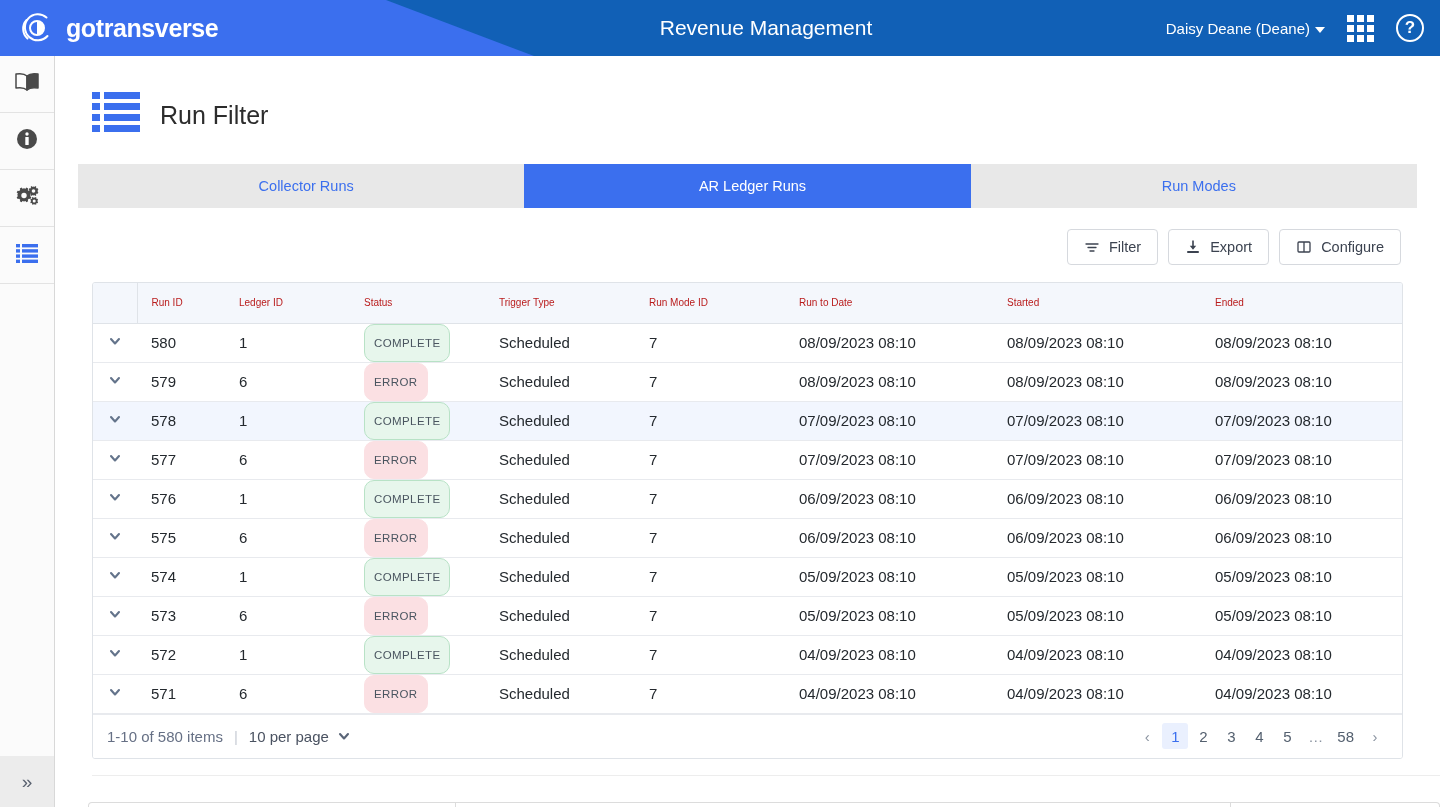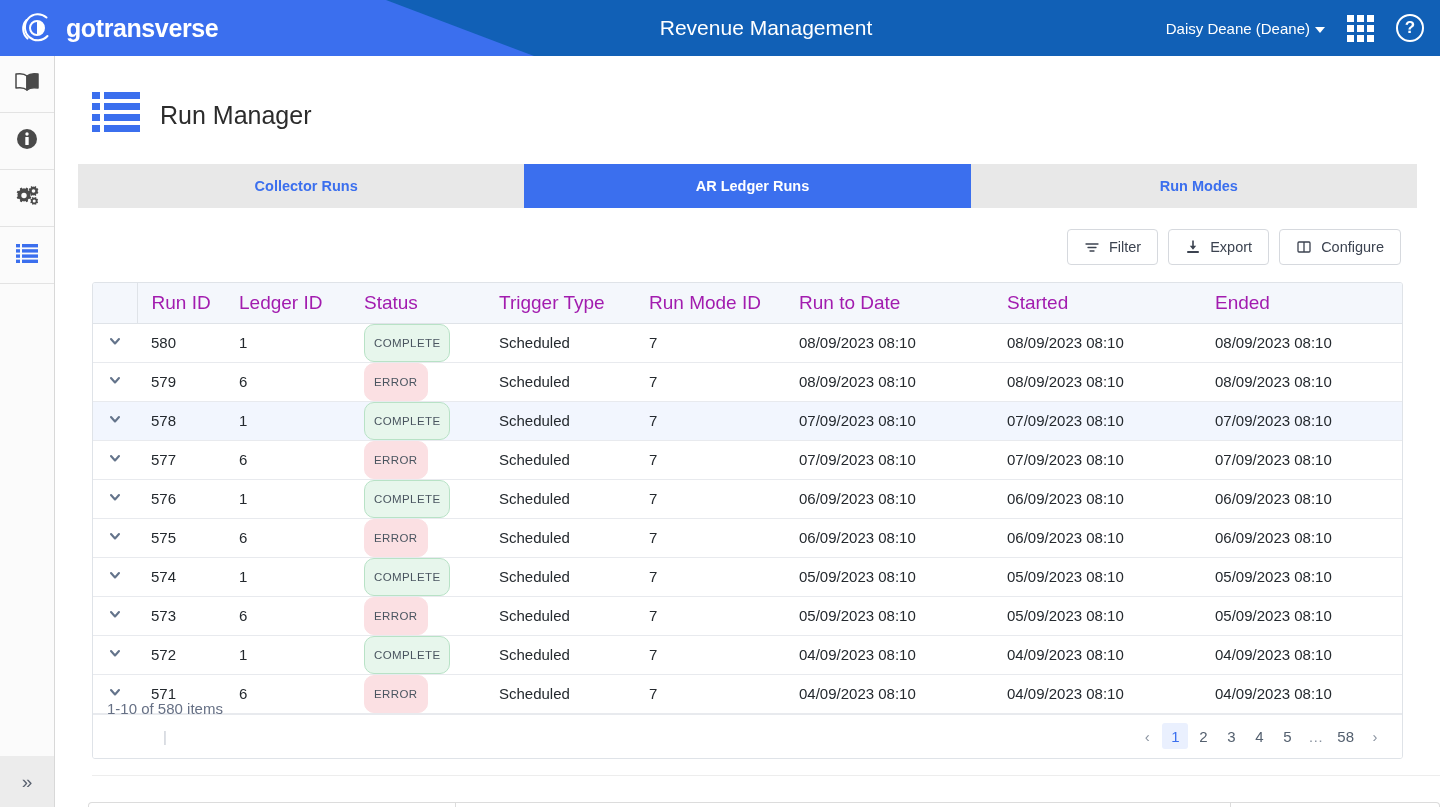--- a/index.html
+++ b/index.html
@@ -95,21 +95,21 @@
   }
   .page-title { font-size: 25px; color: #2c2c2c; font-weight: 400; }
 
   
   .tabs {
     margin: 24px 23px 0 23px;
     display: flex; height: 44px;
   }
   .tab {
     flex: 1; display: flex; align-items: center; justify-content: center;
-    background: #e8e8e8; color: #3b6fee; font-size: 14.5px; font-weight: bold;
+    background: #e8e8e8; color: #3b6fee; font-size: 14.5px; font-weight: normal;
     cursor: pointer;
     padding-left: 10px;
   }
   .tab.active { background: #3b6fee; color: #ffffff; }
 
   
   .toolbar {
     display: flex; justify-content: flex-end; gap: 10px;
     margin: 21px 39px 0 0;
   }
@@ -122,22 +122,22 @@
   .tb-icon { width: 16px; height: 16px; display: block; color: #3c4350; }
 
   
   .table-card {
     margin: 17px 37px 0 37px;
     border: 1px solid #dfe3e8; border-radius: 3px;
     background: #fff; overflow: hidden;
   }
   table { width: 100%; border-collapse: collapse; table-layout: fixed; }
   thead th {
-    background: #f4f7fc; color: #a21caf;
-    font-size: 19px; font-weight: 400; text-align: left;
+    background: #f4f7fc; color: #b91c1c;
+    font-size: 10px; font-weight: 400; text-align: left;
     height: 40px; padding: 0 0 0 14px;
     border-bottom: 1px solid #dfe3e8;
   }
   thead th.col-exp { width: 44px; padding: 0; border-right: 1px solid #dfe3e8; }
   .col-runid    { width: 88px; }
   .col-ledger   { width: 125px; }
   .col-status   { width: 135px; }
   .col-trigger  { width: 150px; }
   .col-runmode  { width: 150px; }
   .col-rtd      { width: 208px; }
@@ -161,21 +161,21 @@
   }
   .badge.complete { background: #e7f6ec; border: 1px solid #b8e2c6; color: #4a5560; }
   .badge.error    { background: #fbe0e3; border: 1px solid #fbe0e3; color: #4a5560; }
 
   
   .pager {
     height: 44px; display: flex; align-items: center;
     justify-content: space-between; padding: 0 14px 0 14px;
     background: #fff; border-top: 1px solid #e8eaee;
   }
-  .pager-left { display: flex; align-items: center; gap: 11px; font-size: 15px; color: #667085; flex-direction: column; }
+  .pager-left { display: flex; align-items: center; gap: 11px; font-size: 15px; color: #667085; }
   .pager-sep { color: #c8cdd5; }
   .per-page { display: flex; align-items: center; gap: 8px; cursor: pointer; color: #4a5261; }
   .per-page .chev { color: #5a6578; }
   .pager-right { display: flex; align-items: center; gap: 2px; }
   .pg {
     min-width: 26px; height: 26px; padding: 0 6px;
     display: flex; align-items: center; justify-content: center;
     font-size: 15px; color: #54606f; border-radius: 3px; cursor: pointer;
   }
   .pg.active { background: #eaf0fe; color: #3b6fee; }
@@ -306,21 +306,21 @@
         <rect x="0" y="2" width="8" height="7" fill="#3b6fee"></rect>
         <rect x="12" y="2" width="36" height="7" fill="#3b6fee"></rect>
         <rect x="0" y="13" width="8" height="7" fill="#3b6fee"></rect>
         <rect x="12" y="13" width="36" height="7" fill="#3b6fee"></rect>
         <rect x="0" y="24" width="8" height="7" fill="#3b6fee"></rect>
         <rect x="12" y="24" width="36" height="7" fill="#3b6fee"></rect>
         <rect x="0" y="35" width="8" height="7" fill="#3b6fee"></rect>
         <rect x="12" y="35" width="36" height="7" fill="#3b6fee"></rect>
       </svg>
     </span>
-    <span class="page-title">Run Manager</span>
+    <span class="page-title">Run Filter</span>
   </div>
 
   <div class="tabs">
     <div class="tab">Collector Runs</div>
     <div class="tab active">AR Ledger Runs</div>
     <div class="tab">Run Modes</div>
   </div>
 
   <div class="toolbar">
     <div class="tb-btn">

